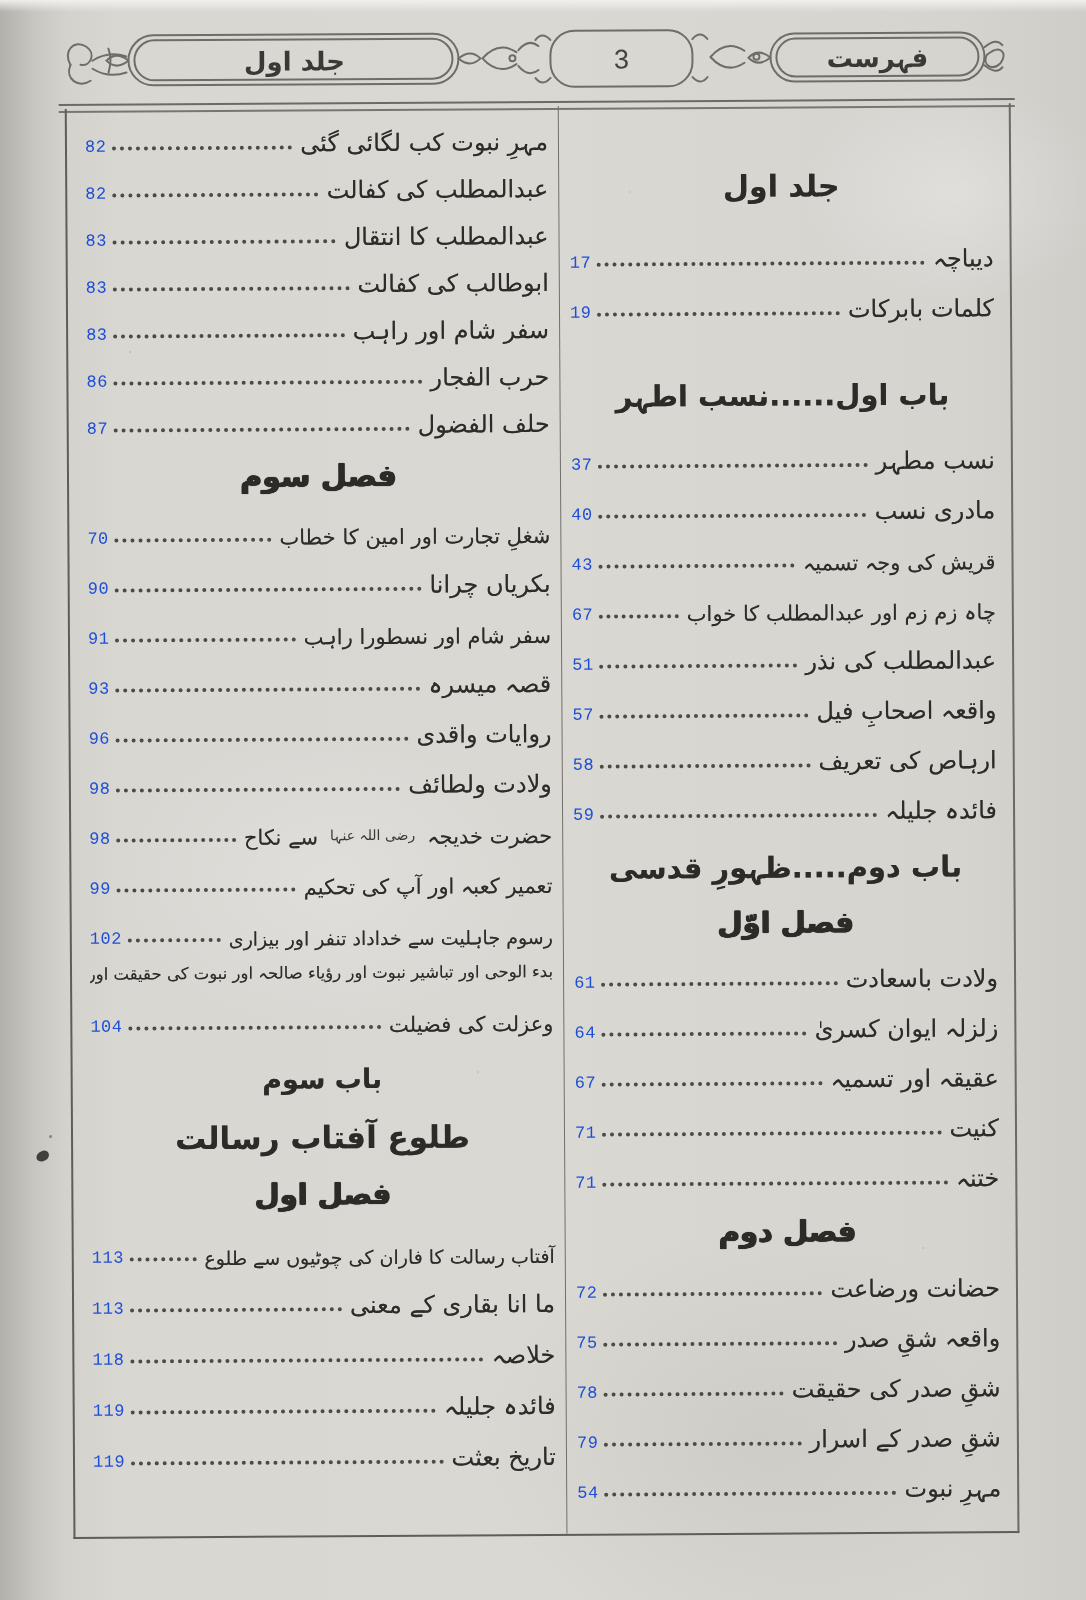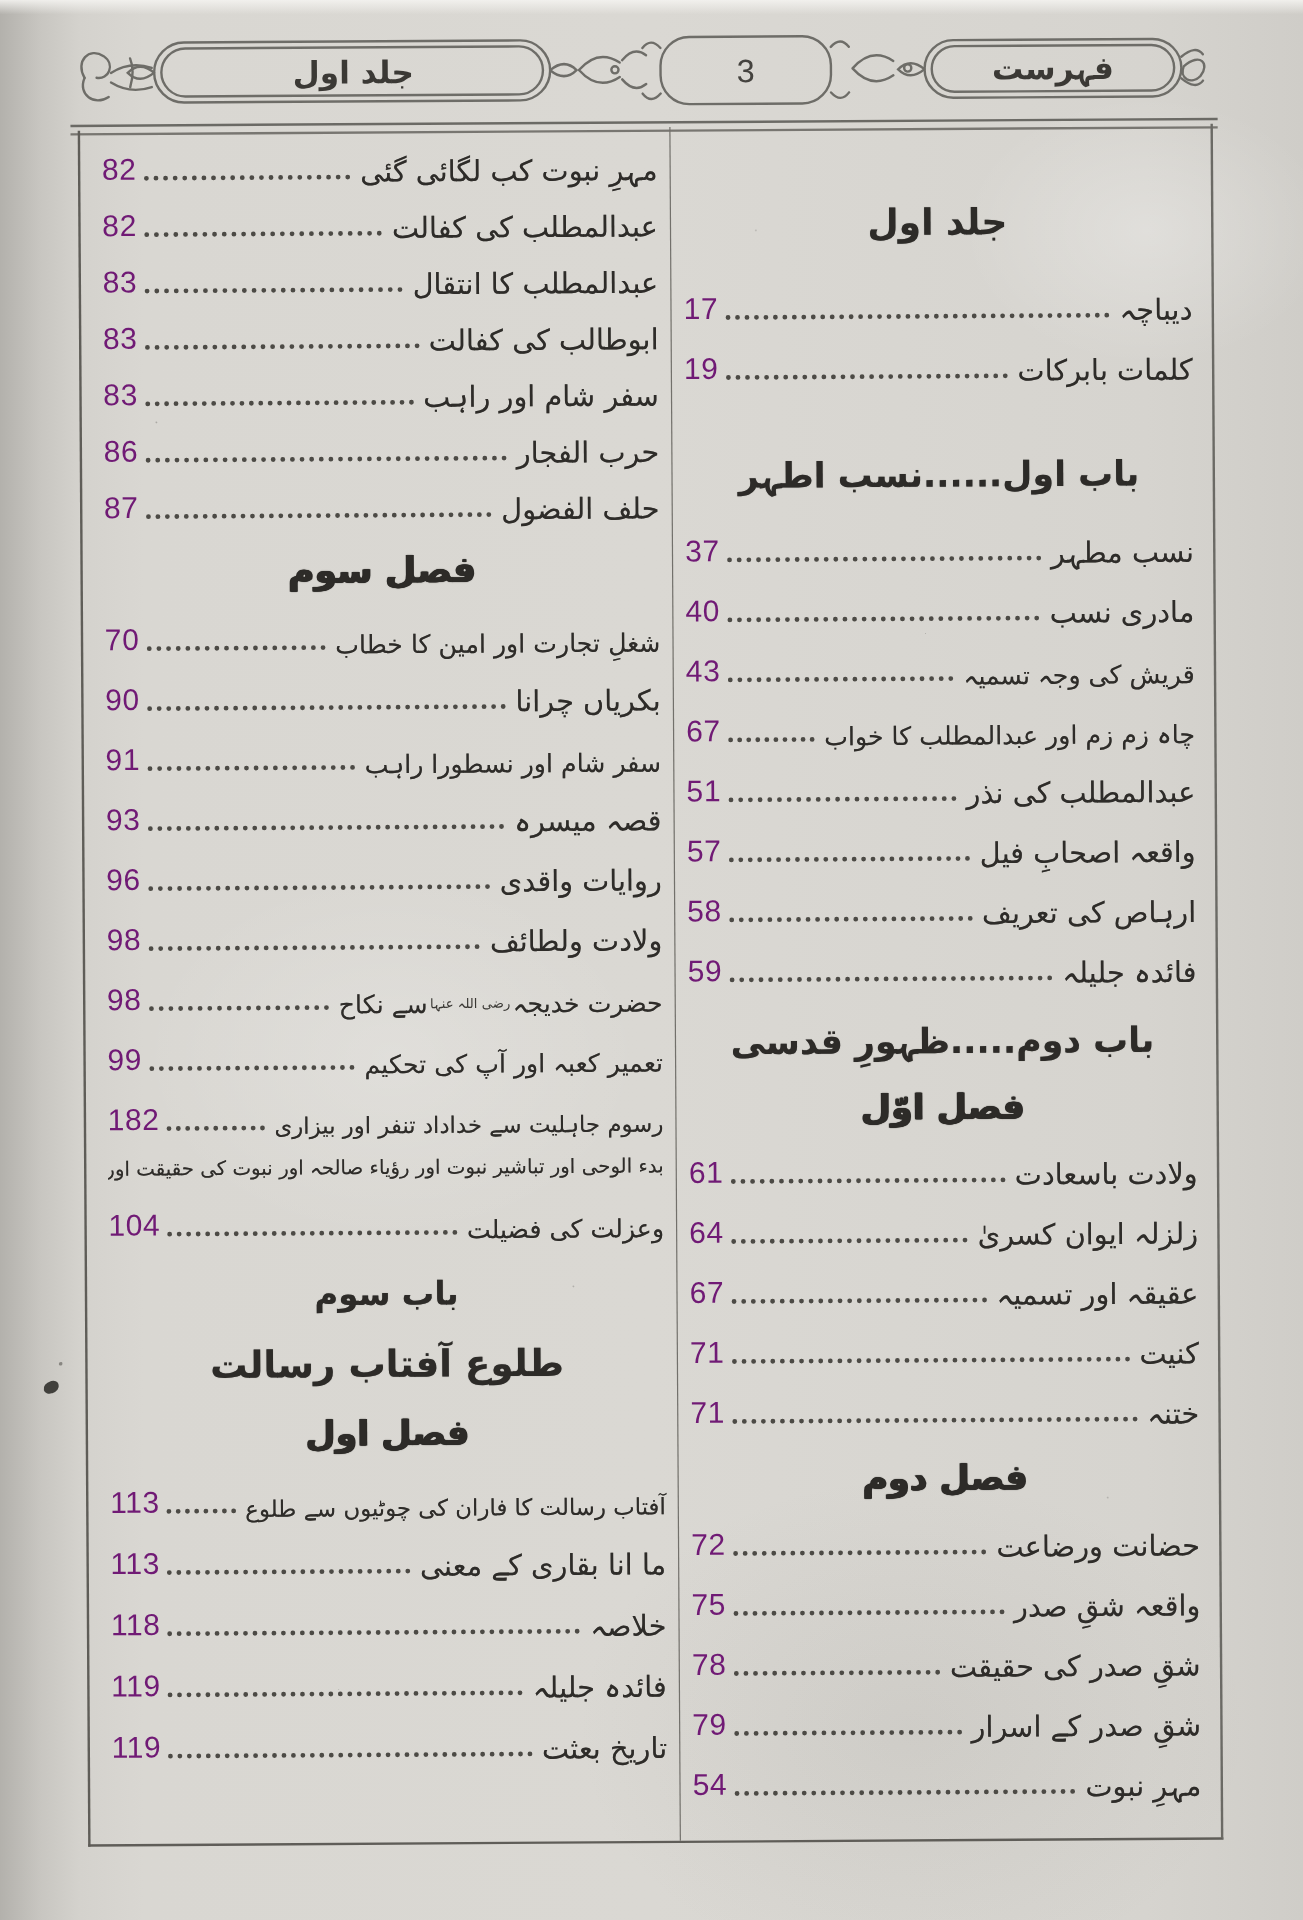--- a/index.html
+++ b/index.html
@@ -44,24 +44,24 @@
   .col-left{width:492px;box-sizing:border-box;border-right:1.5px solid #72706b;
     padding:6px 10px 0 18px;overflow:hidden;}
   .col-right{flex:1;box-sizing:border-box;padding:0 16px 0 10px;overflow:hidden;}
 
   
   .row{display:flex;direction:rtl;align-items:flex-end;height:50px;}
   .t{font-size:24px;color:#2e2c29;white-space:nowrap;padding-bottom:3px;
      text-shadow:0 0 .5px rgba(46,44,41,.55);}
   .t.sm{font-size:21px;}
   .t.xs{font-size:19px;}
-  .honorific{font-size:11px;color:#3a3834;position:relative;top:-9px;white-space:nowrap;margin:0 2px;}
+  .honorific{font-size:14px;color:#3a3834;position:relative;top:-9px;white-space:nowrap;margin:0 12px;}
   .leader{flex:1;min-width:18px;border-bottom:4px dotted #4c4a45;margin:0 8px 11px 6px;height:0;}
-  .n{font-family:Liberation Sans, sans-serif;direction:ltr;font-size:25px;
-     color:#701a75;padding-bottom:5px;letter-spacing:.5px;}
+  .n{font-family:Liberation Mono, monospace;direction:ltr;font-size:17px;
+     color:#1d4ed8;padding-bottom:5px;letter-spacing:.5px;}
 
   
   .hd{direction:rtl;text-align:center;color:#2d2b28;white-space:nowrap;}
   .hd-calli{font-weight:bold;text-shadow:0 0 .6px rgba(45,43,40,.6);}
   .hd-heavy{font-weight:bold;text-shadow:0 0 1px #2d2b28,.7px 0 #2d2b28,-.7px 0 #2d2b28;}
 
   .r-volume{font-size:30px;line-height:56px;margin-top:54px;}
   .r-bab1{font-size:29px;line-height:58px;margin-top:40px;}
   .r-bab2{font-size:29px;line-height:54px;margin-top:12px;}
   .r-fasl1{font-size:29px;line-height:48px;margin-top:4px;}
@@ -216,21 +216,21 @@
           <span class="n">98</span>
         </div>
         <div class="row">
           <span class="t sm">تعمیر کعبہ اور آپ کی تحکیم</span>
           <span class="leader"></span>
           <span class="n">99</span>
         </div>
         <div class="row">
           <span class="t xs">رسوم جاہلیت سے خداداد تنفر اور بیزاری</span>
           <span class="leader"></span>
-          <span class="n">182</span>
+          <span class="n">102</span>
         </div>
       </div>
 
       <div class="long-entry">
         <div class="le-line1">بدء الوحی اور تباشیر نبوت اور رؤیاء صالحہ اور نبوت کی حقیقت اور خلوت</div>
         <div class="row">
           <span class="t sm">وعزلت کی فضیلت</span>
           <span class="leader"></span>
           <span class="n">104</span>
         </div>

